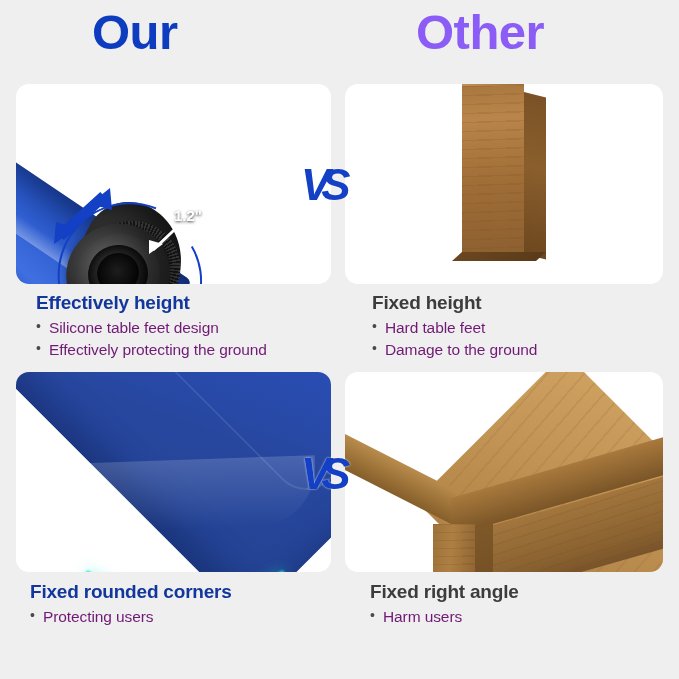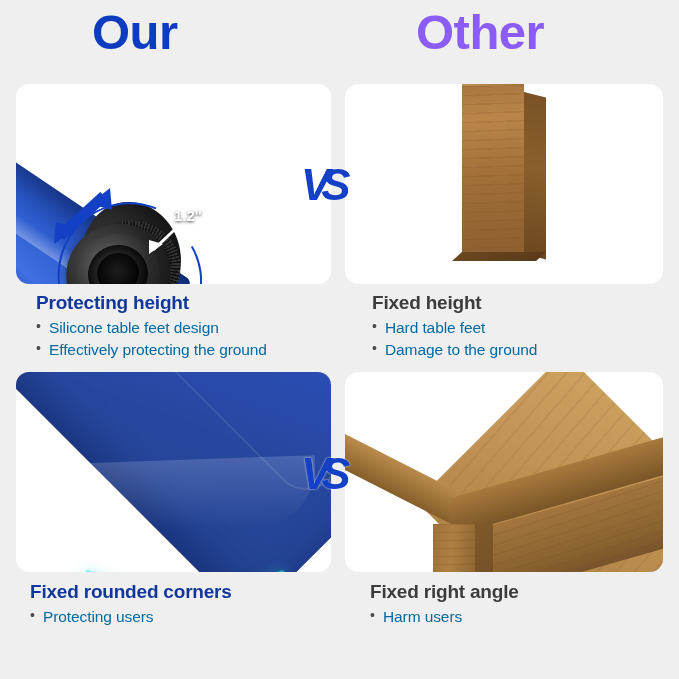--- a/index.html
+++ b/index.html
@@ -70,21 +70,21 @@
   .cap-title.ours  { color: #12379c; }
   .cap-title.other { color: #3c3c3c; }
 
   .cap-list {
     list-style: none;
     margin: 0;
     padding: 0;
   }
   .cap-list li {
     font-size: 15.5px;
-    color: #0369a1;
+    color: #701a75;
     padding-left: 13px;
     position: relative;
     margin-bottom: 3px;
     letter-spacing: -0.1px;
   }
   .cap-list li::before {
     content: "\2022";
     position: absolute;
     left: 0;
     top: -1px;
@@ -413,21 +413,21 @@
       <div class="wood-leg" id="wood-front"></div>
       <div class="wood-grain"></div>
       <div class="wood-leg" id="wood-side"></div>
       <div class="wood-leg" id="wood-bottom"></div>
     </div>
   </div>
 
   <div class="vs" id="vs-top">VS</div>
 
   <div class="caption" id="cap-tl">
-    <div class="cap-title ours">Protecting height</div>
+    <div class="cap-title ours">Effectively height</div>
     <ul class="cap-list">
       <li>Silicone table feet design</li>
       <li>Effectively protecting the ground</li>
     </ul>
   </div>
 
   <div class="caption" id="cap-tr">
     <div class="cap-title other">Fixed height</div>
     <ul class="cap-list">
       <li>Hard table feet</li>

